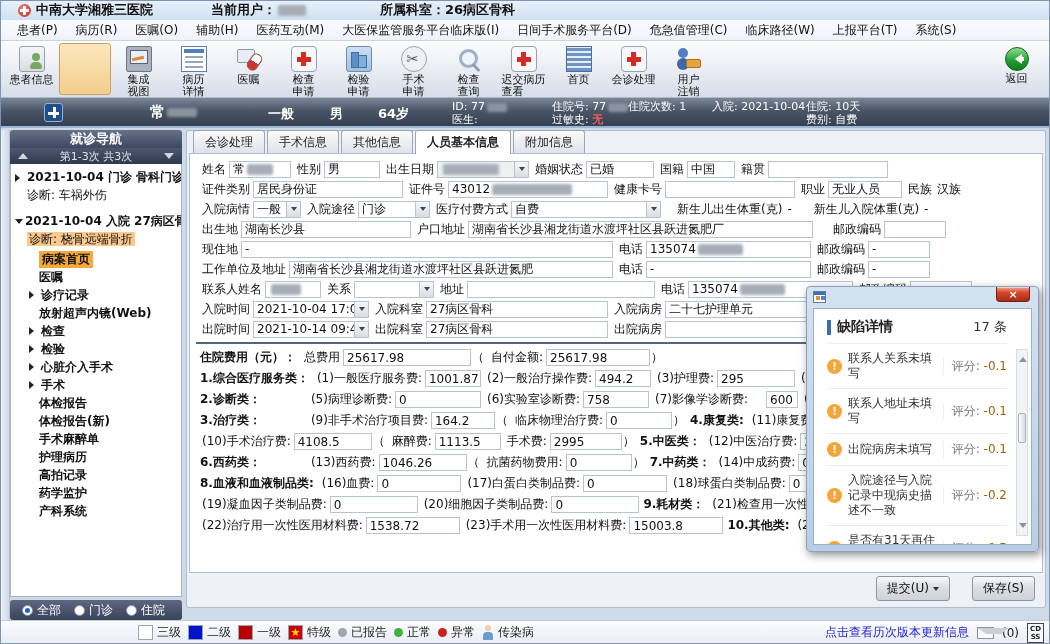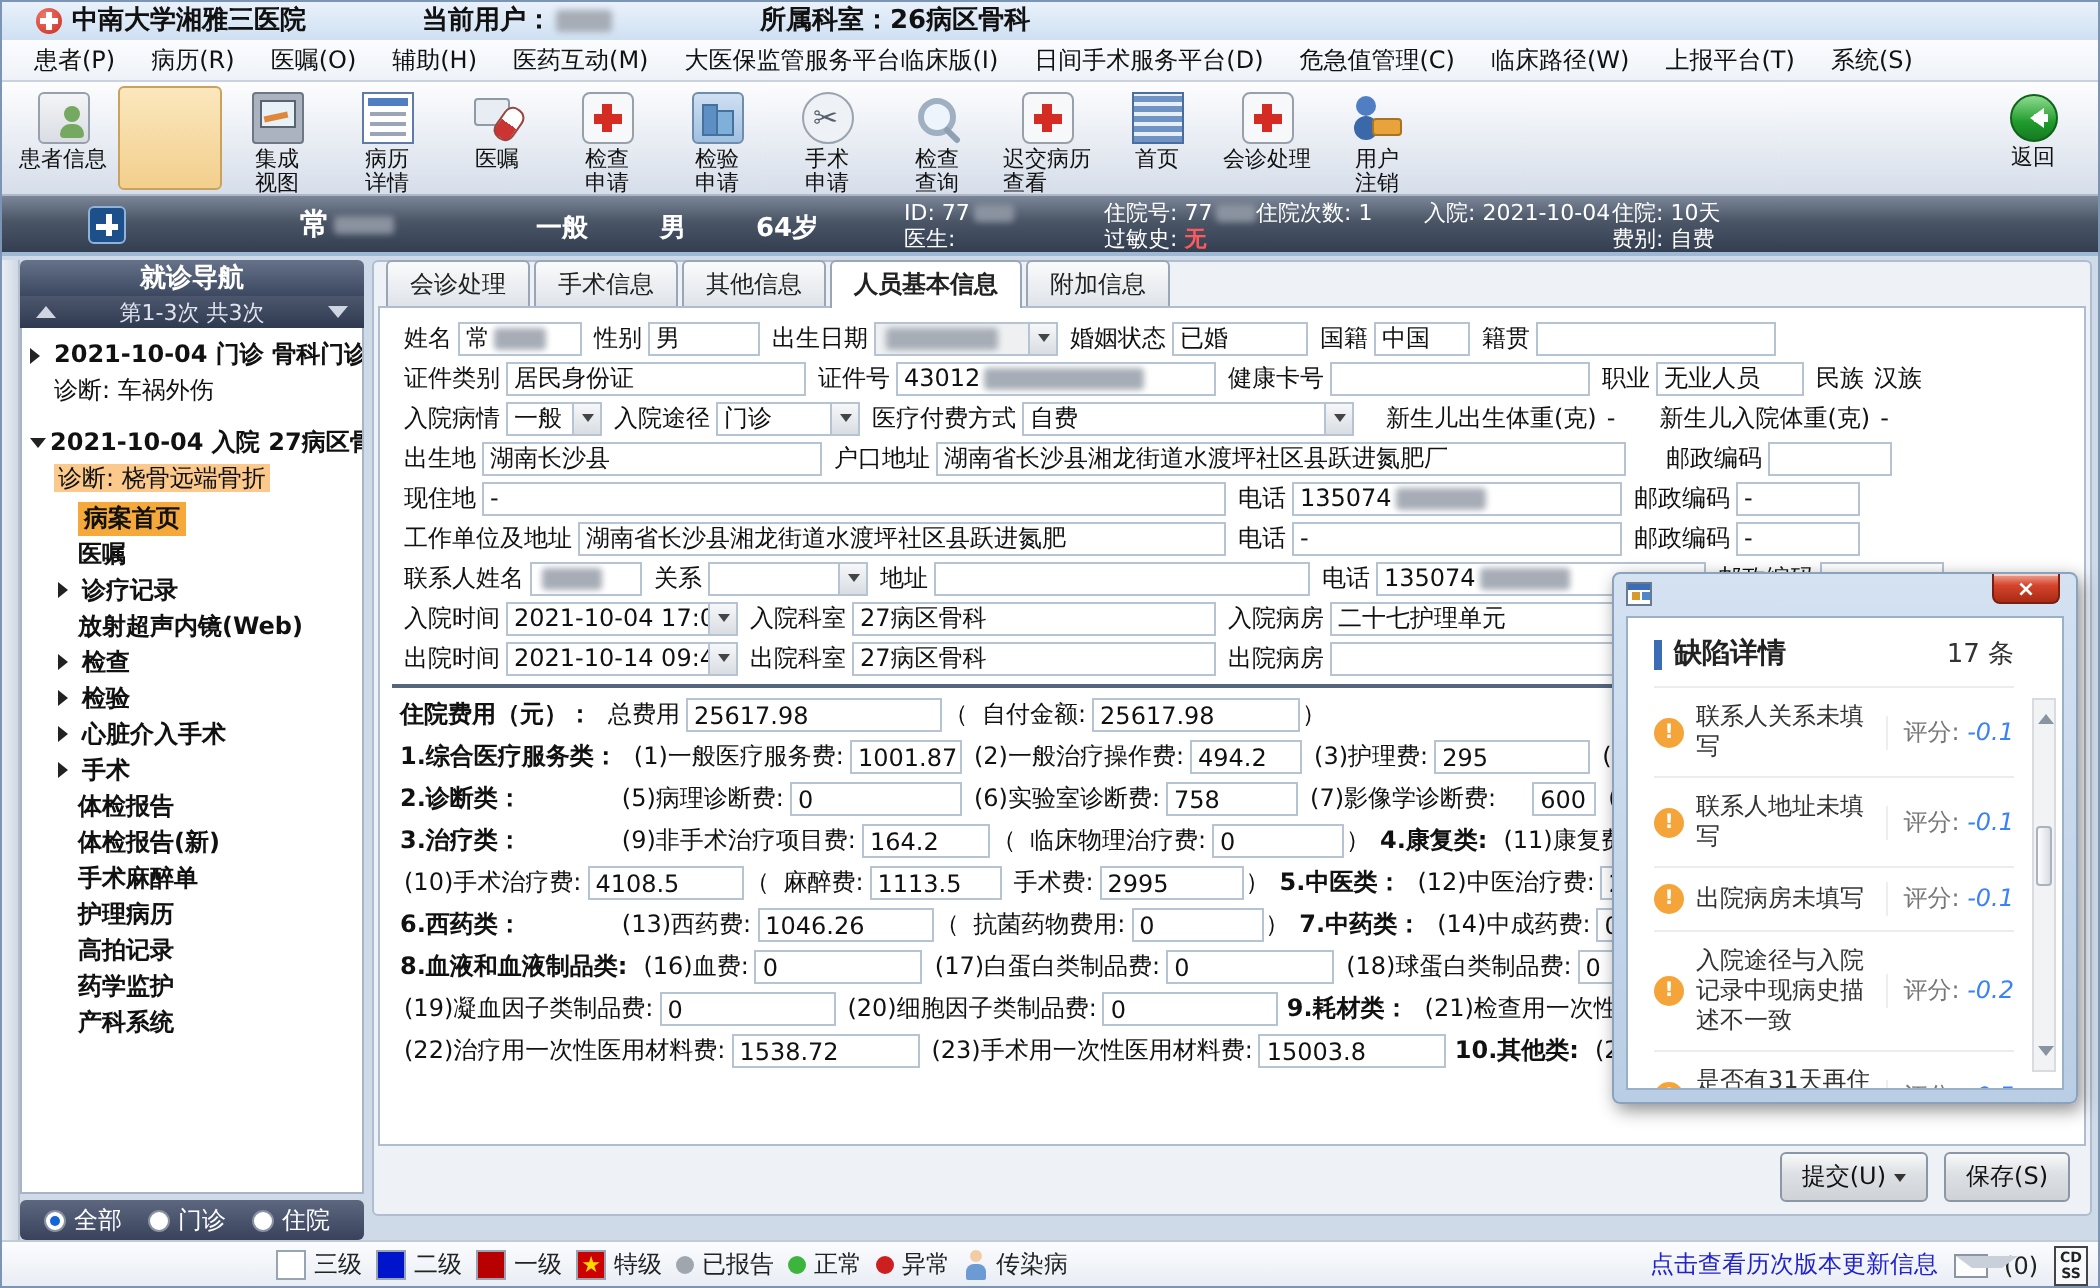--- a/index.html
+++ b/index.html
@@ -105,42 +105,42 @@
 .ftxt{margin:0 1px;flex:none;}
 .plainval{margin:0 2px;flex:none;}
 .sp{display:inline-block;flex:none;}
 .box{border:1px solid #b5c3d3;height:17px;display:inline-flex;align-items:center;padding:0 3px;background:#fff;position:relative;flex:none;overflow:hidden;}
 .box .bval{font-size:12px;}
 .box.dis{background:#eef0f2;}
 .box.sel,.box.date{padding-right:16px;}
 .dd{position:absolute;right:0;top:0;bottom:0;width:14px;background:linear-gradient(#f6f7f9,#d9dde3);border-left:1px solid #b5c3d3;display:flex;align-items:center;justify-content:center;}
 .dd::after{content:"";border:3px solid transparent;border-top:4px solid #444;margin-top:3px;}
 .fee-sep{border-top:2px solid #55657c;margin:3px 2px 3px 0;}
-.panel-footer{position:absolute;right:10px;bottom:6px;display:flex;gap:8px;z-index:2;}
+.panel-footer{position:absolute;right:10px;bottom:6px;display:flex;gap:22px;z-index:2;}
 .wbtn{display:inline-flex;align-items:center;gap:4px;padding:3px 10px;font-size:12px;color:#111;background:linear-gradient(#f8f9fa,#dcdfe3 45%,#cfd3d8);border:1px solid #8b97a5;border-radius:3px;}
 .wbtn .dd-tri{width:0;height:0;border:3px solid transparent;border-top:4px solid #333;margin-top:3px;}
 
 
 .popup{position:absolute;left:806px;top:286px;width:233px;height:266px;background:linear-gradient(#d4e2f2,#b9cde4);border:1px solid #8aa2bd;border-radius:4px;box-shadow:2px 3px 9px rgba(0,0,0,.45);z-index:50;}
 .popup-titlebar{height:21px;position:relative;}
 .popup-app-icon{position:absolute;left:6px;top:4px;width:13px;height:12px;background:#fff;border:1px solid #667a92;}
 .popup-app-icon::before{content:"";position:absolute;left:0;right:0;top:0;height:3px;background:#3a6db5;}
 .popup-app-icon::after{content:"";position:absolute;left:2px;bottom:2px;width:4px;height:4px;background:#d89a2c;box-shadow:5px 0 0 #4f87c8;}
 .popup-close{position:absolute;right:8px;top:0;width:34px;height:15px;border-radius:0 0 4px 4px;background:linear-gradient(#f0a898,#d5452d 40%,#aa2a13);border:1px solid #7a2012;border-top:none;color:#fff;font-size:11px;font-weight:bold;display:flex;align-items:center;justify-content:center;line-height:1;box-shadow:inset 0 1px 0 rgba(255,255,255,.5);}
 .popup-body{position:absolute;left:6px;right:6px;top:21px;bottom:6px;background:#fff;border:1px solid #9ab0c8;padding:9px 24px 4px 13px;overflow:hidden;}
 .popup-header{display:flex;justify-content:space-between;align-items:center;margin-bottom:7px;}
 .ph-left{display:flex;align-items:center;font-size:14px;font-weight:bold;color:#222;}
 .ph-bar{width:4px;height:15px;background:#3a6db5;margin-right:6px;display:inline-block;}
 .ph-count{font-size:13px;color:#333;}
 .defect-list{border-top:1px solid #ececec;}
 .defect-item{display:flex;align-items:center;padding:7px 0;border-bottom:1px solid #ececec;font-size:12px;color:#333;}
 .warn-icon{width:15px;height:15px;border-radius:50%;background:#f5a43a;color:#fff;font-weight:bold;font-size:10px;display:flex;align-items:center;justify-content:center;margin-right:6px;flex:none;}
 .defect-text{flex:1;line-height:15px;}
 .defect-score{flex:none;margin-left:4px;padding-left:8px;border-left:1px solid #eee;color:#777;white-space:nowrap;}
-.score-val{color:#3b82f6;font-style:italic;}
+.score-val{color:#a16207;}
 .popup-scroll{position:absolute;right:3px;top:40px;bottom:8px;width:12px;background:#f2f3f5;border:1px solid #d8dbe0;}
 .ps-thumb{position:absolute;left:1px;right:1px;top:34%;height:30px;background:linear-gradient(90deg,#fdfdfd,#d8dce2);border:1px solid #aab2bd;border-radius:2px;}
 .ps-up,.ps-down{position:absolute;left:2px;width:0;height:0;border:4px solid transparent;}
 .ps-up{top:3px;border-bottom:5px solid #8a93a0;}
 .ps-down{bottom:3px;border-top:5px solid #8a93a0;}
 
 
 .statusbar{position:absolute;left:0;right:0;bottom:0;height:24px;background:linear-gradient(#fbfcfe,#e8edf4);border-top:1px solid #c2ccd8;display:flex;align-items:center;font-size:12px;color:#222;z-index:60;}
 .legend{display:flex;align-items:center;gap:7px;margin-left:138px;}
 .leg-item{display:flex;align-items:center;gap:4px;white-space:nowrap;}
@@ -432,21 +432,21 @@
             <span class="box sel" style="width: 48px;">
               <span class="bval">一般</span>
               <span class="dd"></span>
             </span>
             <span class="lbl">入院途径</span>
             <span class="box sel" style="width: 72px;">
               <span class="bval">门诊</span>
               <span class="dd"></span>
             </span>
             <span class="lbl">医疗付费方式</span>
-            <span class="box sel" style="width: 166px;">
+            <span class="box sel" style="width: 150px;">
               <span class="bval">自费</span>
               <span class="dd"></span>
             </span>
             <span class="sp" style="width: 10px;"></span>
             <span class="lbl">新生儿出生体重(克)</span>
             <span class="plainval">-</span>
             <span class="sp" style="width: 14px;"></span>
             <span class="lbl">新生儿入院体重(克)</span>
             <span class="plainval">-</span>
           </div>

